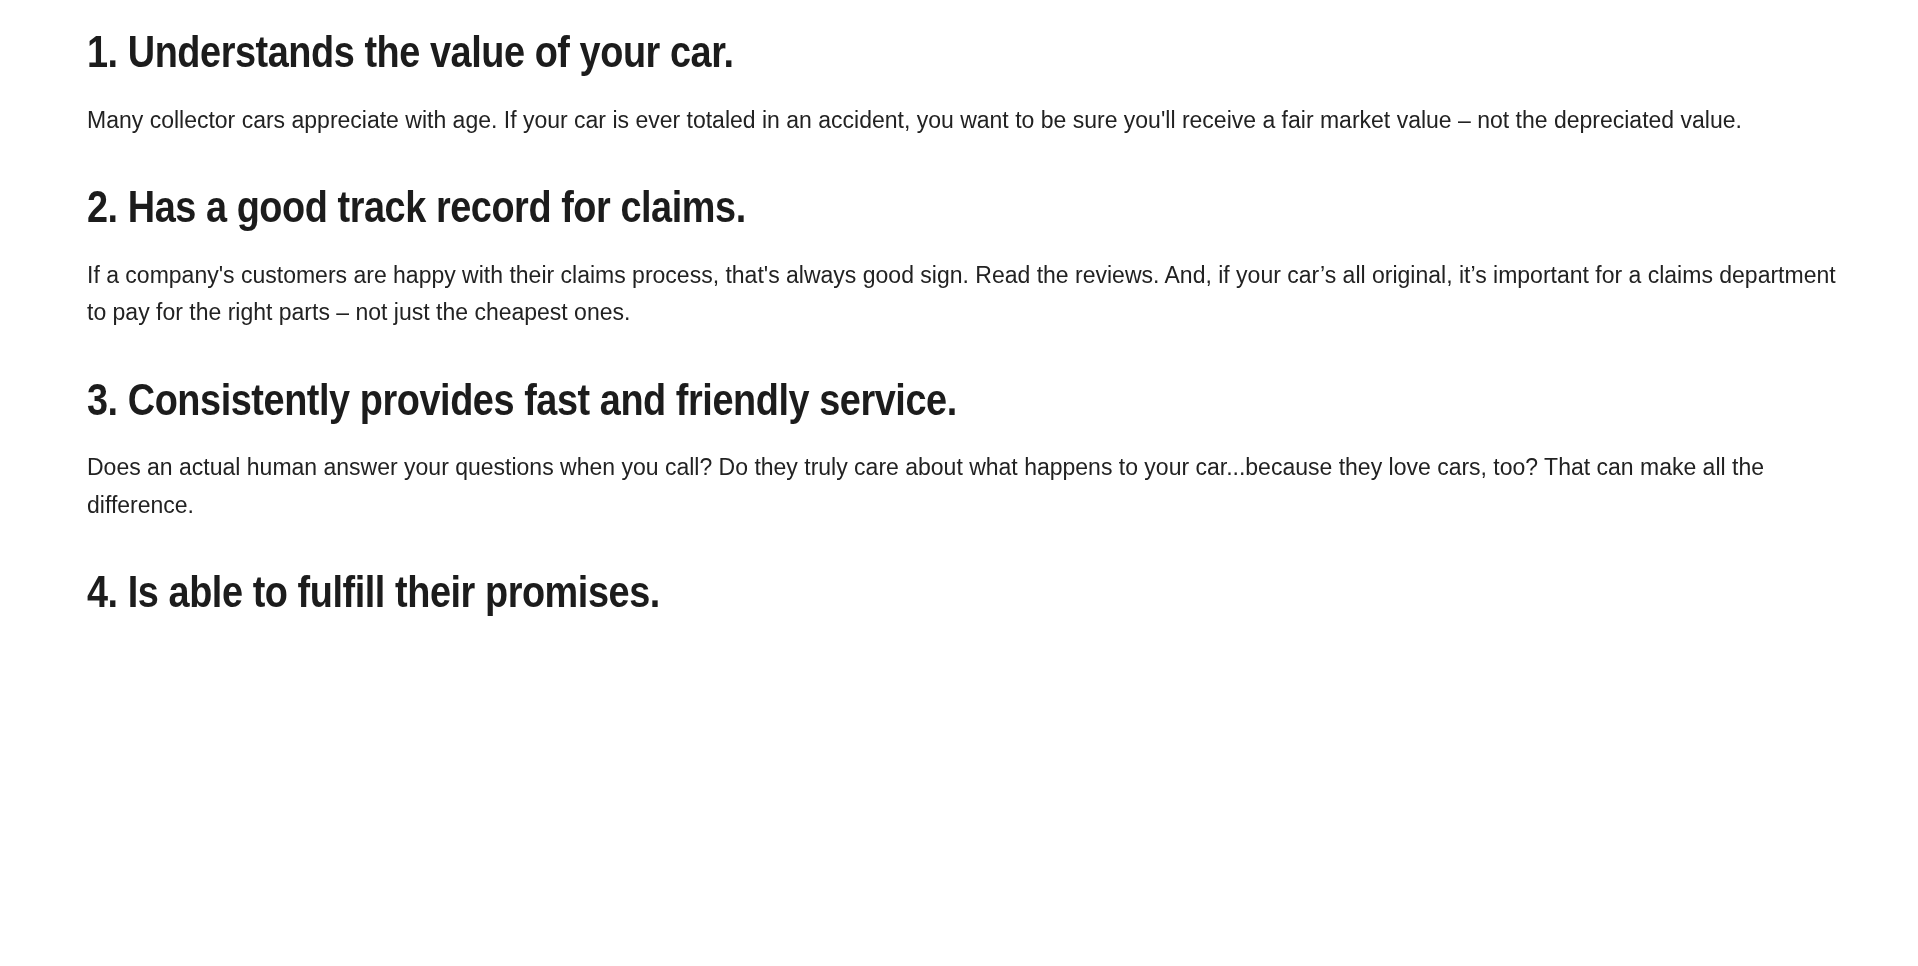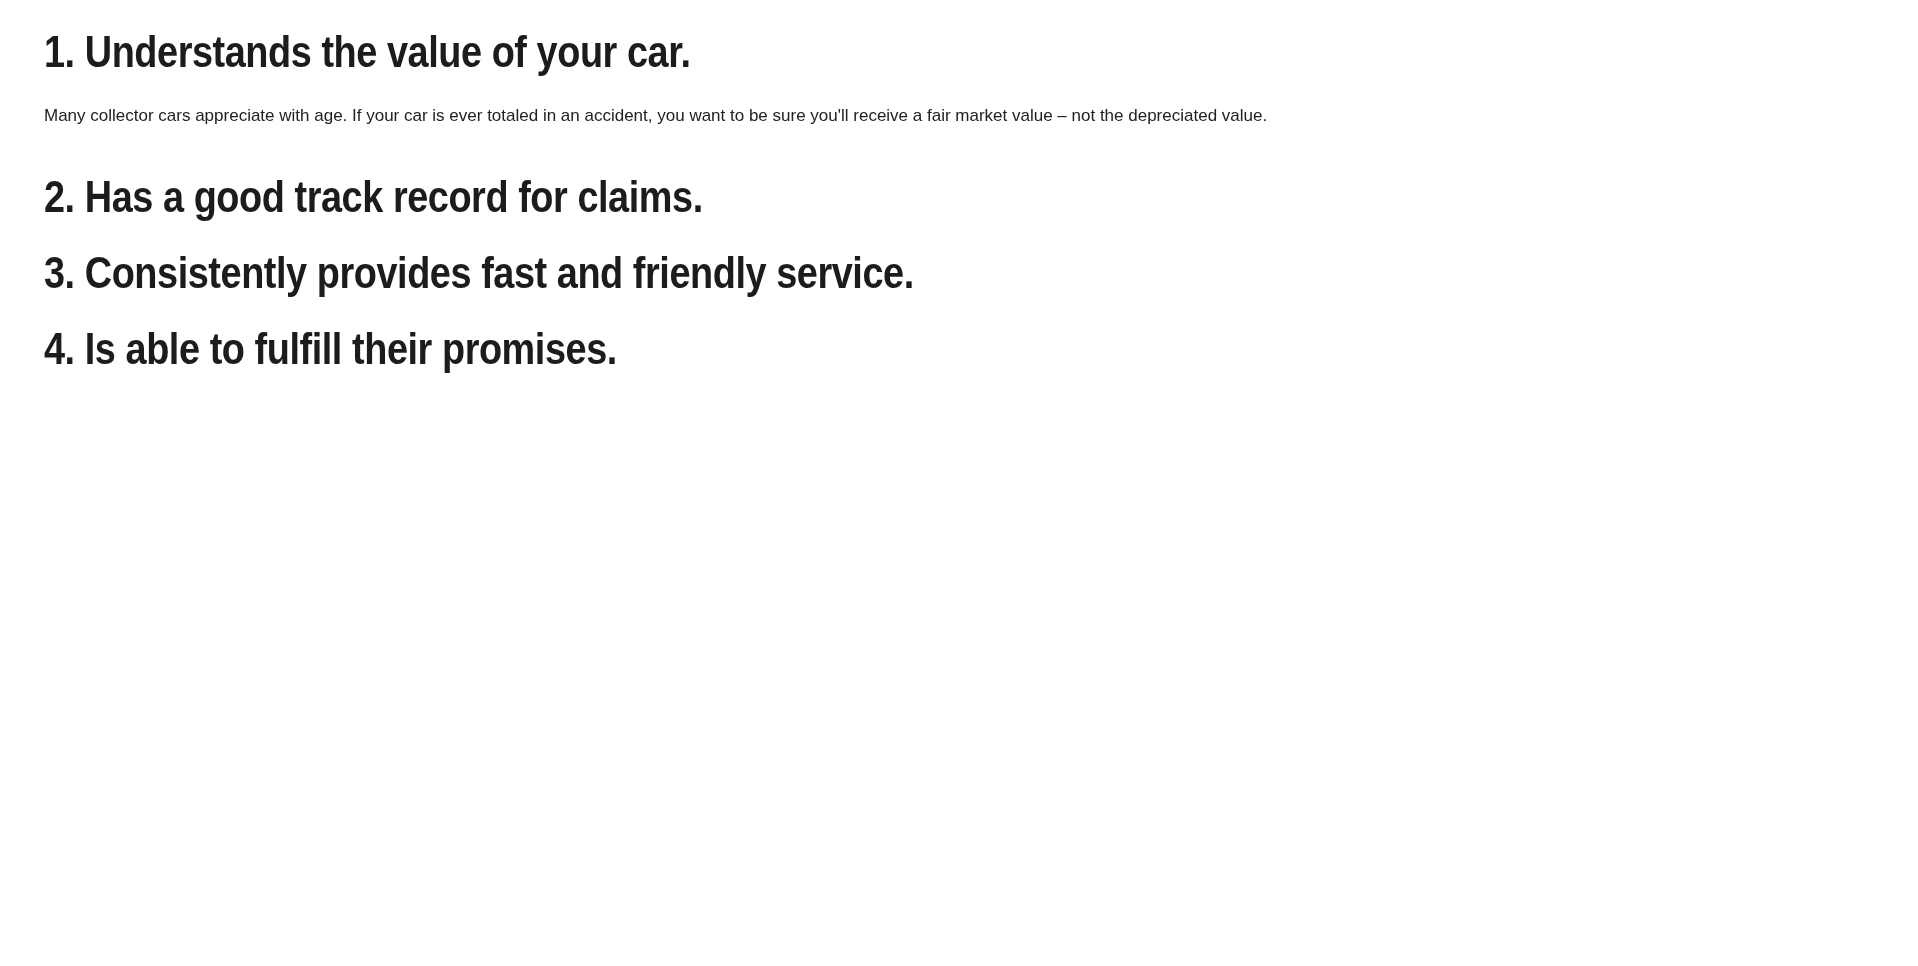--- a/index.html
+++ b/index.html
@@ -8,39 +8,39 @@
     background: #ffffff;
   }
   body {
     width: 1918px;
     height: 966px;
     font-family: "Liberation Sans", sans-serif;
     color: #1a1a1a;
     overflow: hidden;
   }
   .article {
-    padding: 8px 60px 0 44px;
+    padding: 8px 60px 0 87px;
     box-sizing: border-box;
   }
   .section {
     margin-bottom: 4px;
   }
   .section-heading {
     font-family: "Liberation Sans Narrow", "Liberation Sans", sans-serif;
     font-weight: 700;
     font-size: 44px;
     line-height: 1.18;
     letter-spacing: -0.5px;
     color: #1c1c1c;
     margin: 0 0 24px 0;
     transform: scaleX(0.86);
     transform-origin: left center;
   }
   .section-body {
-    font-size: 17px;
+    font-size: 23px;
     line-height: 1.62;
     color: #222222;
     margin: 0 0 42px 0;
     max-width: 1830px;
   }
   .section:first-child .section-heading {
     margin-top: 18px;
   }
 </style>
 </head>
@@ -48,23 +48,25 @@
 
 <div class="article">
 
   <div class="section">
     <h2 class="section-heading">1. Understands the value of your car.</h2>
     <p class="section-body">Many collector cars appreciate with age. If your car is ever totaled in an accident, you want to be sure you'll receive a fair market value – not the depreciated value.</p>
   </div>
 
   <div class="section">
     <h2 class="section-heading">2. Has a good track record for claims.</h2>
+    <p class="section-body">If a company's customers are happy with their claims process, that's always good sign. Read the reviews. And, if your car’s all original, it’s important for a claims department to pay for the right parts – not just the cheapest ones.</p>
   </div>
 
   <div class="section">
     <h2 class="section-heading">3. Consistently provides fast and friendly service.</h2>
+    <p class="section-body">Does an actual human answer your questions when you call? Do they truly care about what happens to your car...because they love cars, too? That can make all the difference.</p>
   </div>
 
   <div class="section">
     <h2 class="section-heading">4. Is able to fulfill their promises.</h2>
   </div>
 
 </div>
 
 </body></html>

